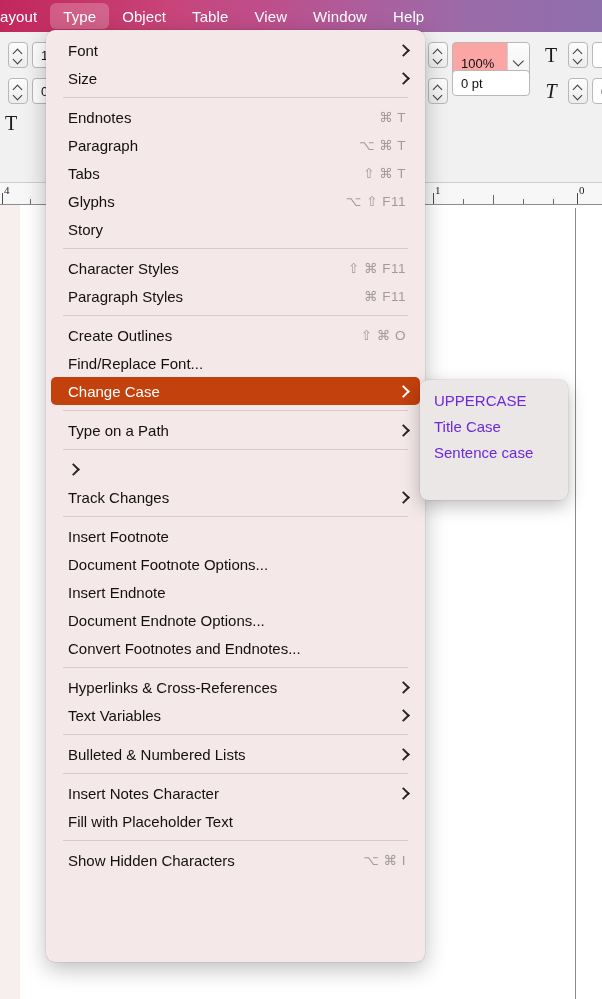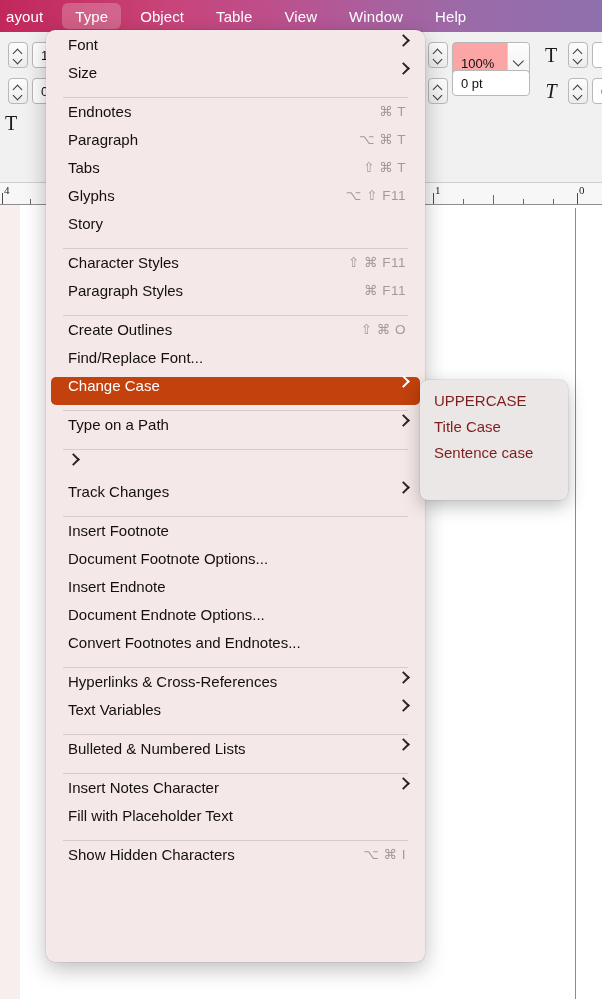--- a/index.html
+++ b/index.html
@@ -97,38 +97,37 @@
     background: linear-gradient(90deg,
       #c2275c 0%, #c53568 14%, #c8447a 28%,
       #bd4f8c 45%, #ab5f9e 62%, #9a6ba8 78%, #8f6fad 100%);
     display: flex; align-items: center;
   }
   .mb-item {
     height: 26px; margin-top: 0; padding: 0 13px;
     display: flex; align-items: center;
     color: #ffffff; font-size: 15px; letter-spacing: .1px;
     border-radius: 6px;
-    margin-left: 6px;
   }
   .mb-item.first { padding-left: 0; }
   .mb-item.active { background: rgba(255,255,255,0.22); }
 
   
   .menu {
     position: absolute; left: 46px; top: 30px;
     width: 379px; height: 932px;
     background: #f4e9e8;
     border-radius: 9px;
     box-shadow: 0 7px 22px rgba(0,0,0,0.26), 0 0 0 0.5px rgba(0,0,0,0.12);
     padding: 6px 0 6px 0;
     overflow: hidden;
   }
   .mi {
     position: relative; height: 28px; margin: 0 5px;
-    display: flex; 
+    display: flex; align-items: center;
     padding: 0 10px 0 17px; border-radius: 5px;
     font-size: 15px; color: #14100f; gap: 8px;
   }
   .mi .lbl { flex: 1; white-space: nowrap; }
   .mi .sc {
     font-size: 13.5px; color: #a39a9a; letter-spacing: .5px;
     font-family: "Liberation Sans", sans-serif; padding-right: 4px;
   }
   .mi .arrow { width: 12px; display: flex; justify-content: flex-end; padding-right: 2px; }
   .mi .arrow::after {
@@ -145,21 +144,21 @@
   .submenu {
     position: absolute; left: 420px; top: 380px;
     width: 148px; height: 120px;
     background: #eae7e6; border-radius: 8px;
     box-shadow: 0 6px 18px rgba(0,0,0,0.26), 0 0 0 0.5px rgba(0,0,0,0.12);
     padding: 7px 0;
   }
   .smi {
     height: 26px; margin: 0 5px; padding: 0 9px;
     display: flex; align-items: center; border-radius: 5px;
-    font-size: 15px; color: #7f1d1d; white-space: nowrap;
+    font-size: 15px; color: #6d28d9; white-space: nowrap;
   }
 </style>
 </head>
 <body>
 
 <div id="root">
 
   <div class="app-bg"></div>
 
   <div class="toolbar-strip">

